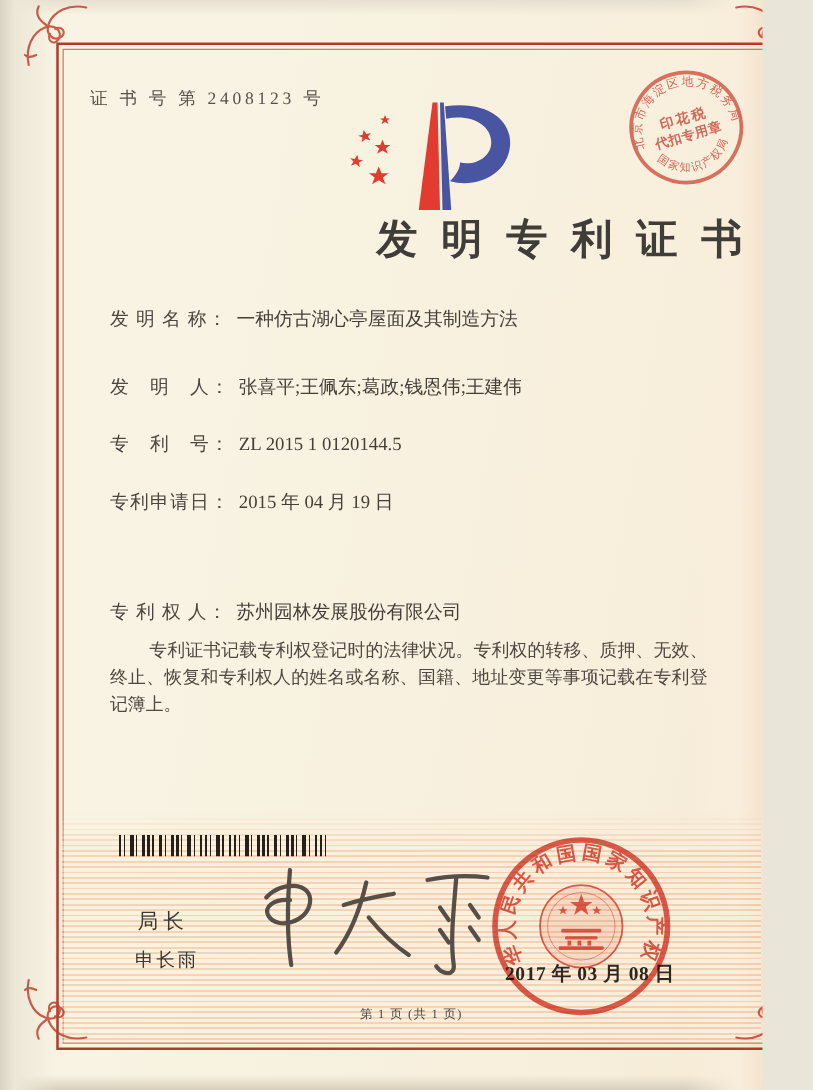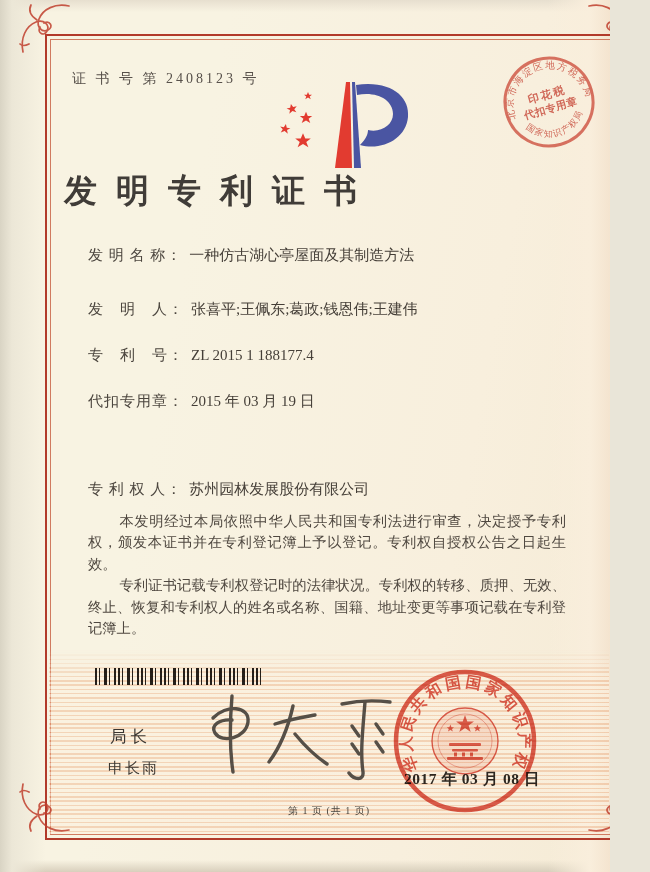--- a/index.html
+++ b/index.html
@@ -29,21 +29,21 @@
         rgba(252,240,222,0.55) 1.4px, rgba(252,240,222,0.55) 4.3px);
     -webkit-mask-image:linear-gradient(180deg, transparent 0px, #000 30px);
     mask-image:linear-gradient(180deg, transparent 0px, #000 30px);
   }
   .cert-no {
     position:absolute; left:72px; top:70px;
     font-size:14px; letter-spacing:3px; color:#57504a;
   }
   .title {
     position:absolute; left:45px; top:169px; width:568px;
-    text-align:left; font-size:33px; font-weight:bold;
+    text-align:right; font-size:33px; font-weight:bold;
     letter-spacing:19px; text-indent:19px; color:#403c38;
   }
   .field-row { position:absolute; left:88px; font-size:15px; color:#4c463f; white-space:nowrap; }
   .field-row .lbl { letter-spacing:1px; }
   .field-row .val { margin-left:7px; color:#443e37; }
   .row-0 { top:246px; } .row-1 { top:300px; } .row-2 { top:346px; }
   .row-3 { top:392px; } .row-4 { top:440px;margin-top:40px; } .row-5 { top:487px; }
   .body-text {
     position:absolute; left:88px; top:511px; width:478px;
     font-size:14.3px; line-height:21.4px; color:#4f4840; text-align:justify;
@@ -136,31 +136,30 @@
 
   <div class="title">发明专利证书</div>
 
   <div class="field-row row-0">
     <span class="lbl">发 明 名 称：</span><span class="val">一种仿古湖心亭屋面及其制造方法</span>
   </div>
   <div class="field-row row-1">
     <span class="lbl">发　明　人：</span><span class="val">张喜平;王佩东;葛政;钱恩伟;王建伟</span>
   </div>
   <div class="field-row row-2">
-    <span class="lbl">专　利　号：</span><span class="val">ZL 2015 1 188177.4</span>
+    <span class="lbl">专　利　号：</span><span class="val">ZL 2015 1 0120144.5</span>
   </div>
   <div class="field-row row-3">
-    <span class="lbl">代扣专用章：</span><span class="val">2015 年 03 月 19 日</span>
+    <span class="lbl">专利申请日：</span><span class="val">2015 年 04 月 19 日</span>
   </div>
   <div class="field-row row-4">
     <span class="lbl">专 利 权 人：</span><span class="val">苏州园林发展股份有限公司</span>
   </div>
 
   <div class="body-text">
-    <p>本发明经过本局依照中华人民共和国专利法进行审查，决定授予专利权，颁发本证书并在专利登记簿上予以登记。专利权自授权公告之日起生效。</p>
     <p>专利证书记载专利权登记时的法律状况。专利权的转移、质押、无效、终止、恢复和专利权人的姓名或名称、国籍、地址变更等事项记载在专利登记簿上。</p>
   </div>
 
   <div class="barcode"></div>
 
   <div class="director-title">局长</div>
   <div class="director-name">申长雨</div>
 
   <svg class="signature" viewBox="0 0 212 108" aria-label="申长雨">
     <g stroke="#453f38" stroke-width="3.4" fill="none" stroke-linecap="round" opacity="0.9">

